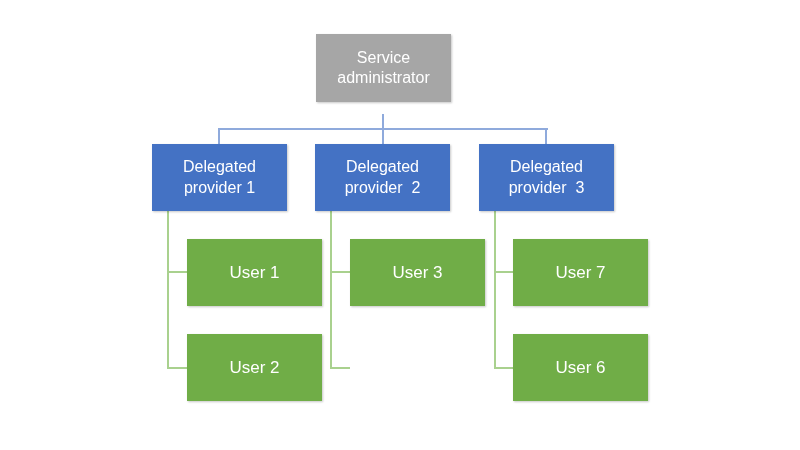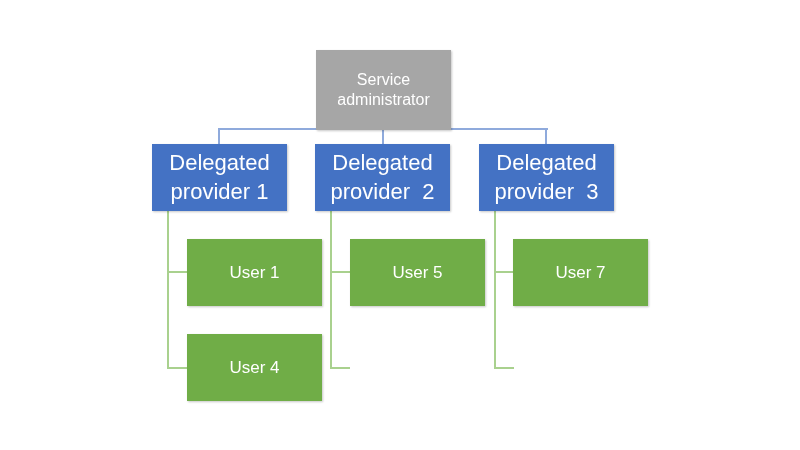--- a/index.html
+++ b/index.html
@@ -20,31 +20,31 @@
     display: flex;
     align-items: center;
     justify-content: center;
     text-align: center;
     color: var(--text, #ffffff);
     white-space: pre-wrap;
     line-height: 1.28;
     box-shadow: 1px 1px 2px rgba(0,0,0,0.22);
   }
   .root {
-    left: 316px; top: 50px;
-    width: 135px; height: 80px;
+    left: 316px; top: 34px;
+    width: 135px; height: 68px;
     background: var(--root-fill, #A6A6A6);
     font-size: 16px;
     text-align: center;
   }
   .provider {
     top: 144px;
     width: 135px; height: 67px;
     background: var(--provider-fill, #4472C4);
-    font-size: 22px;
+    font-size: 16px;
   }
   .p1 { left: 152px; }
   .p2 { left: 315px; }
   .p3 { left: 479px; }
   .user {
     width: 135px; height: 67px;
     background: var(--user-fill, #70AD47);
     font-size: 17px;
   }
   .row1 { top: 239px; }
@@ -98,19 +98,20 @@
 administrator</div>
 
   <div class="node provider p1">Delegated
 provider 1</div>
   <div class="node provider p2">Delegated
 provider  2</div>
   <div class="node provider p3">Delegated
 provider  3</div>
 
   <div class="node user row1 c1">User 1</div>
-  <div class="node user row2 c1">User 4</div>
+  <div class="node user row2 c1">User 2</div>
 
-  <div class="node user row1 c2">User 5</div>
+  <div class="node user row1 c2">User 3</div>
 
   <div class="node user row1 c3">User 7</div>
+  <div class="node user row2 c3">User 6</div>
 
 </div>
 
 </body></html>

